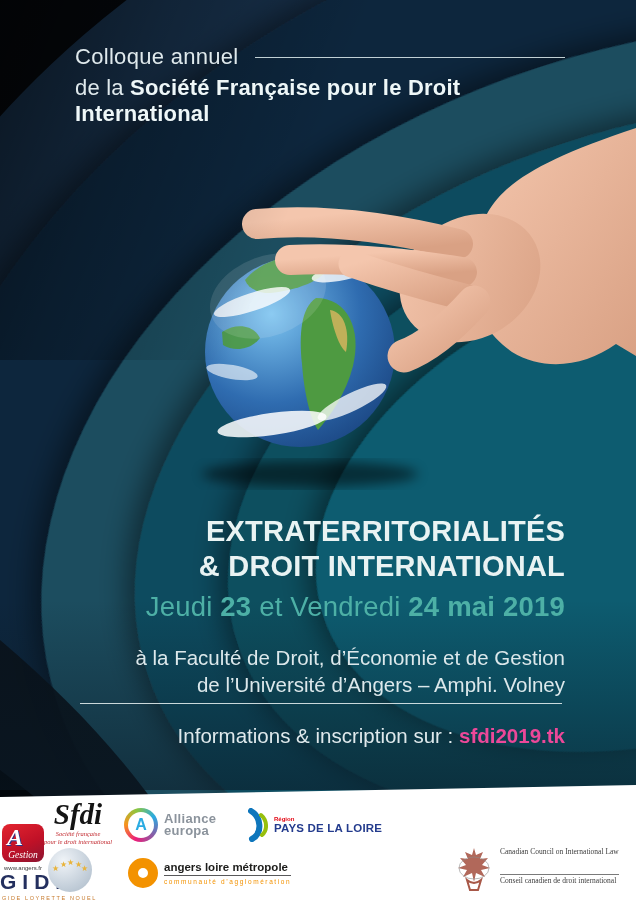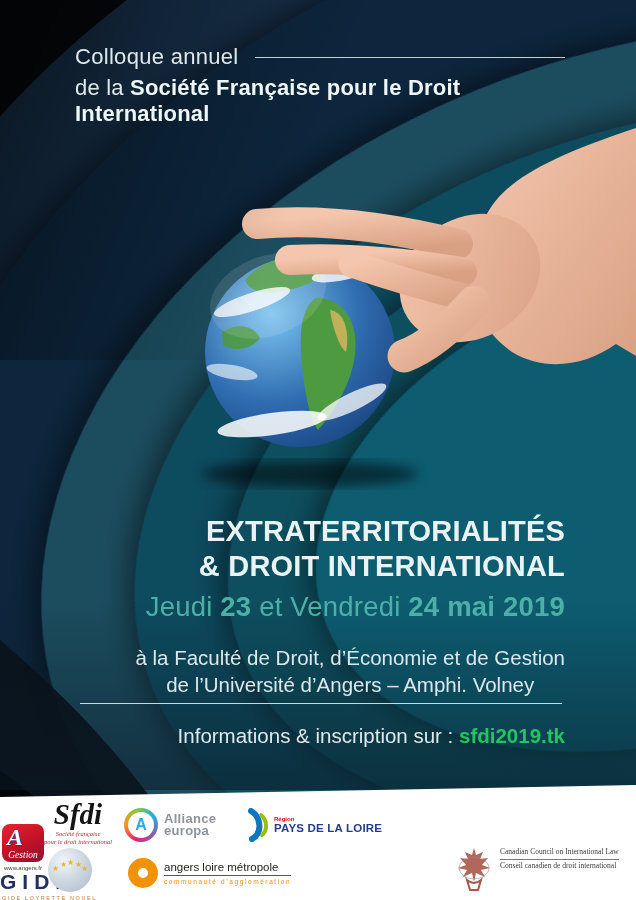--- a/index.html
+++ b/index.html
@@ -20,26 +20,26 @@
   .kicker{position:absolute;left:75px;top:44px;width:490px;z-index:2;color:#dfe9ec;}
   .kicker-row{display:flex;align-items:center;gap:16px;font-size:22px;font-weight:400;letter-spacing:.3px;justify-content:space-between;}
   .kicker-rule{flex:1;height:1px;background:rgba(225,238,240,.85);}
   .kicker-line2{margin-top:5px;font-size:22px;letter-spacing:.2px;}
   .kicker-line2 .b{font-weight:700;color:#eef7f8;}
   .title{position:absolute;right:71px;top:514px;z-index:2;text-align:right;
     color:#e9f3f3;font-weight:700;font-size:29px;line-height:1.22;letter-spacing:.2px;}
   .date{position:absolute;right:71px;top:591px;z-index:2;
     color:#4db0a6;font-size:27.5px;font-weight:400;letter-spacing:.2px;}
   .date .b{font-weight:700;}
-  .venue{position:absolute;right:71px;top:644px;z-index:2;text-align:center;
+  .venue{position:absolute;right:71px;top:644px;z-index:2;text-align:right;
     color:#dce8eb;font-size:20.5px;line-height:1.34;font-weight:400;}
   .info-rule{position:absolute;left:80px;right:74px;top:703px;height:1px;
     background:rgba(235,245,245,.85);z-index:2;}
   .info{position:absolute;right:71px;top:724px;z-index:2;color:#dfe9ec;font-size:20.5px;}
-  .info .url{font-weight:700;color:#22c55e;}
+  .info .url{font-weight:700;color:#ec4899;}
   
   .footer{position:absolute;left:0;top:780px;width:636px;height:120px;background:#fff;z-index:3;
     clip-path:polygon(0 17px,100% 5px,100% 120px,0 120px);}
   .logo{position:absolute;display:flex;align-items:center;gap:6px;}
   
   .sfdi{left:26px;top:20px;width:104px;display:block;text-align:center;}
   .sfdi-name{font-family:"Liberation Serif",serif;font-style:italic;font-weight:700;
     font-size:29px;color:#141414;line-height:1;}
   .sfdi-sub{font-family:"Liberation Serif",serif;font-style:italic;color:#c1272d;
     font-size:6.5px;line-height:1.3;margin-top:1px;}
@@ -66,39 +66,39 @@
   .cjb-glyph s{color:#ef7d00;text-decoration:none;font-size:10px;vertical-align:top;}
   .cjb-right .l{color:#ef7d00;font-size:10.5px;font-weight:800;line-height:1.15;}
   .cjb-sub{color:#231f20;font-size:6px;font-weight:700;margin-top:2px;}
   
   .radi{left:48px;top:68px;width:44px;height:44px;border-radius:50%;display:block;position:relative;
     background:radial-gradient(circle at 35% 30%,#f0f4f8,#c4cfda 62%,#aab9c7);}
   .radi span{position:absolute;color:#e8b33a;font-size:8px;}
   
   .alm{left:128px;top:78px;}
   .alm-icon{width:30px;height:30px;border:10px solid #f39200;border-radius:50%;box-sizing:border-box;flex:none;}
-  .alm-text .name{color:#1d1d1b;font-weight:400;font-size:11.5px;border-bottom:1px solid #58585a;padding-bottom:2px;}
+  .alm-text .name{color:#1d1d1b;font-weight:700;font-size:11.5px;border-bottom:1px solid #58585a;padding-bottom:2px;}
   .alm-text .sub{color:#f39200;font-size:6.5px;letter-spacing:1.6px;margin-top:2px;}
   
   .angers{left:283px;top:68px;display:block;text-align:center;width:46px;}
   .angers-shield{width:42px;height:38px;border-radius:8px;margin:0 auto;position:relative;
     background:linear-gradient(155deg,#e3242f 0%,#c01127 55%,#8c1430 100%);}
   .angers-shield .a{position:absolute;left:5px;top:0px;color:#fff;font-family:"Liberation Serif",serif;
     font-style:italic;font-size:24px;font-weight:700;text-shadow:1px 1px 0 #27348b;}
   .angers-shield .nm{position:absolute;left:0;right:0;bottom:2px;color:#fff;
     font-family:"Liberation Serif",serif;font-style:italic;font-size:9.5px;}
   .angers-url{color:#3a3a3a;font-size:6px;margin-top:3px;}
   
   .gide{left:362px;top:80px;display:block;}
   .gide-name{color:#232f5e;font-size:21px;font-weight:600;letter-spacing:6px;line-height:1;}
   .gide-sub{color:#c77b2e;font-size:5.5px;letter-spacing:1.6px;margin-top:3px;margin-left:2px;}
   
   .ccil{left:454px;top:66px;align-items:flex-start;}
   .ccil-text{font-family:"Liberation Serif",serif;color:#3c3c3c;font-size:7.5px;line-height:1.5;}
-  .ccil-text .l1{border-bottom:1px solid #7a7a7a;padding-bottom:2px;}
+  .ccil-text .l1{border-bottom:1px solid #7a7a7a;padding-bottom:17px;}
 </style>
 </head>
 <body>
 
 <div class="poster">
 
   <svg class="bg-svg" width="636" height="900" viewBox="0 0 636 900">
     <defs>
       <linearGradient id="skin" x1="0" y1="0" x2="1" y2="1">
         <stop offset="0" stop-color="#f4c6ad"></stop>

